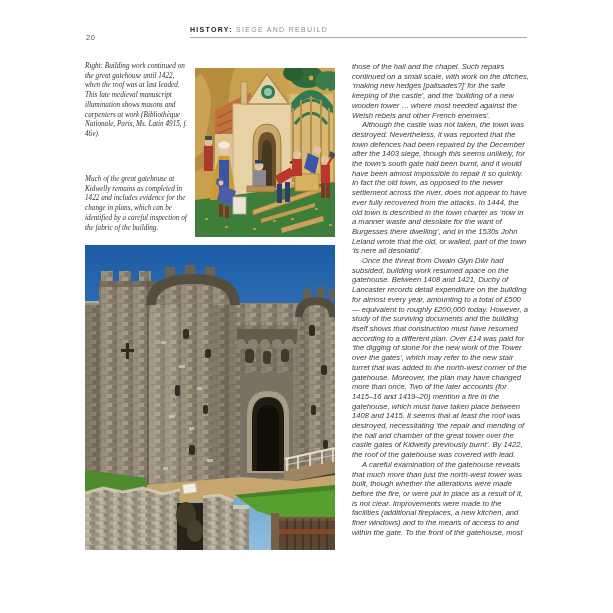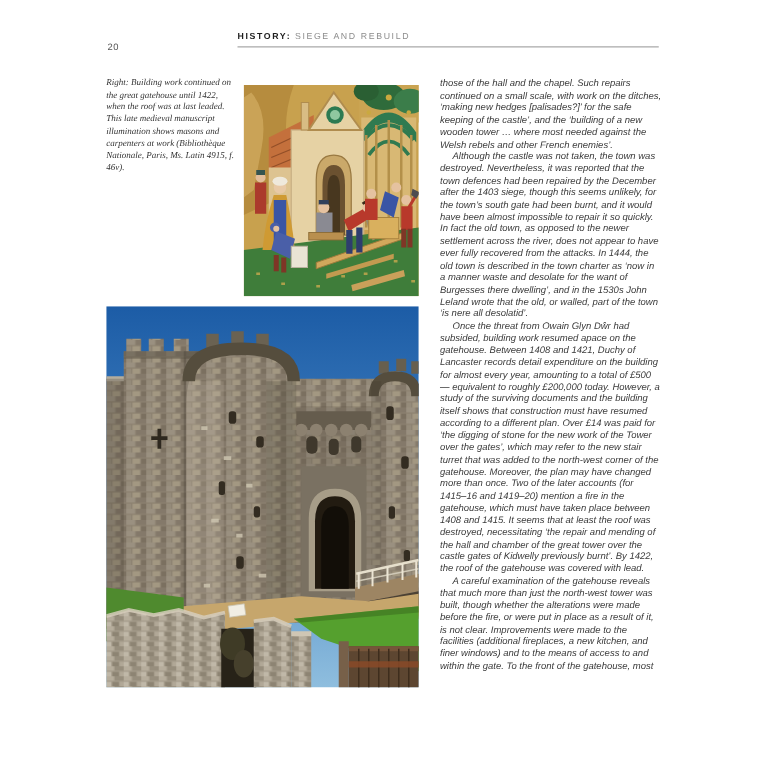--- a/index.html
+++ b/index.html
@@ -44,20 +44,21 @@
 
   <span class="page-number">20</span>
 
   <div class="running-head">
     <span class="section">HISTORY:</span><span>SIEGE AND REBUILD</span>
   </div>
   <div class="header-rule"></div>
 
   <div class="caption caption-manuscript">Right: Building work continued on the great gatehouse until 1422, when the roof was at last leaded. This late medieval manuscript illumination shows masons and carpenters at work (Bibliothèque Nationale, Paris, Ms. Latin 4915, f. 46v).</div>
 
+  <div class="caption caption-gatehouse">Much of the great gatehouse at Kidwelly remains as completed in 1422 and includes evidence for the change in plans, which can be identified by a careful inspection of the fabric of the building.</div>
 
   <div class="figure manuscript-figure" aria-label="Late medieval manuscript illumination showing masons and carpenters at work on a gatehouse">
     <svg viewBox="0 0 140 169" preserveAspectRatio="none" role="img">
 
       <rect x="0" y="0" width="140" height="169" fill="#c8a14e"></rect>
 
       <path d="M0,0 L40,0 Q30,28 36,54 L26,92 L0,104 Z" fill="#b68c3e"></path>
       <path d="M6,6 Q20,22 14,52 L8,84 L0,90 L0,10 Z" fill="#d3ad62" opacity="0.7"></path>
 
       <rect x="92" y="0" width="48" height="30" fill="#caa452"></rect>

